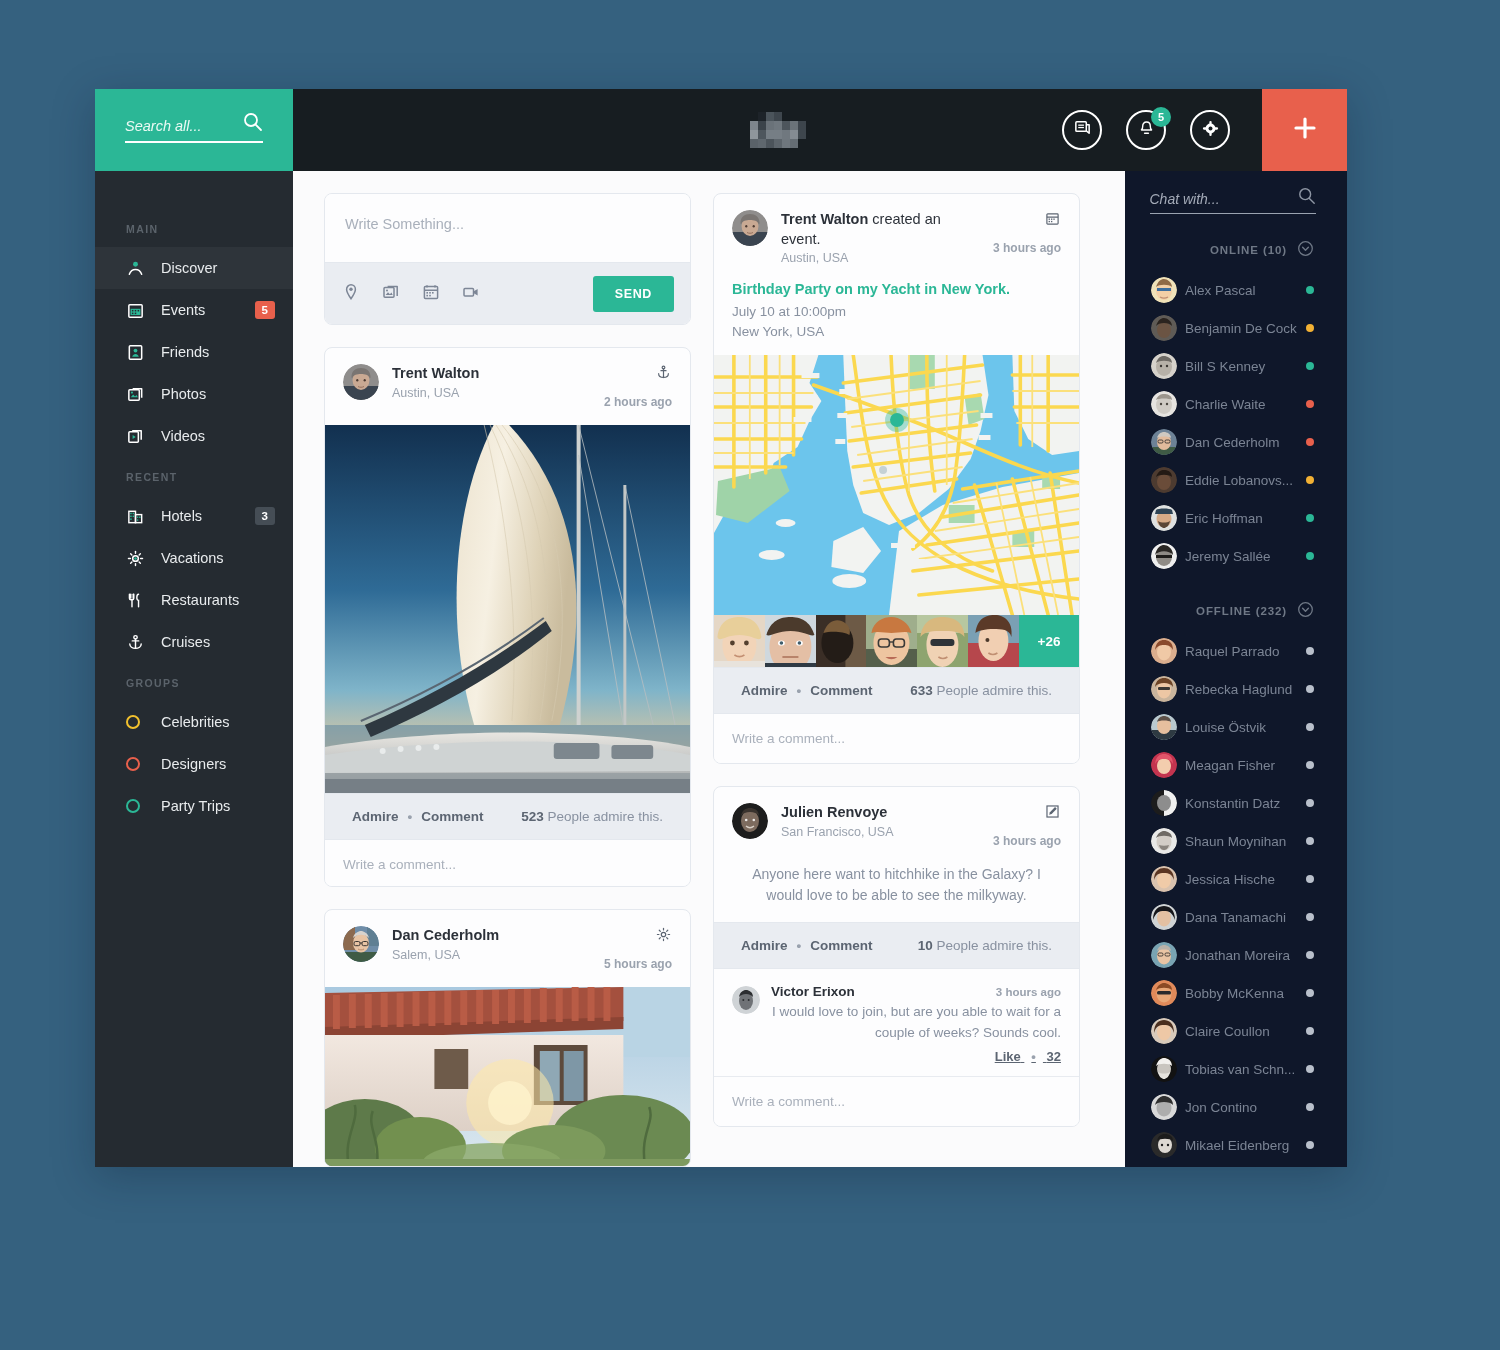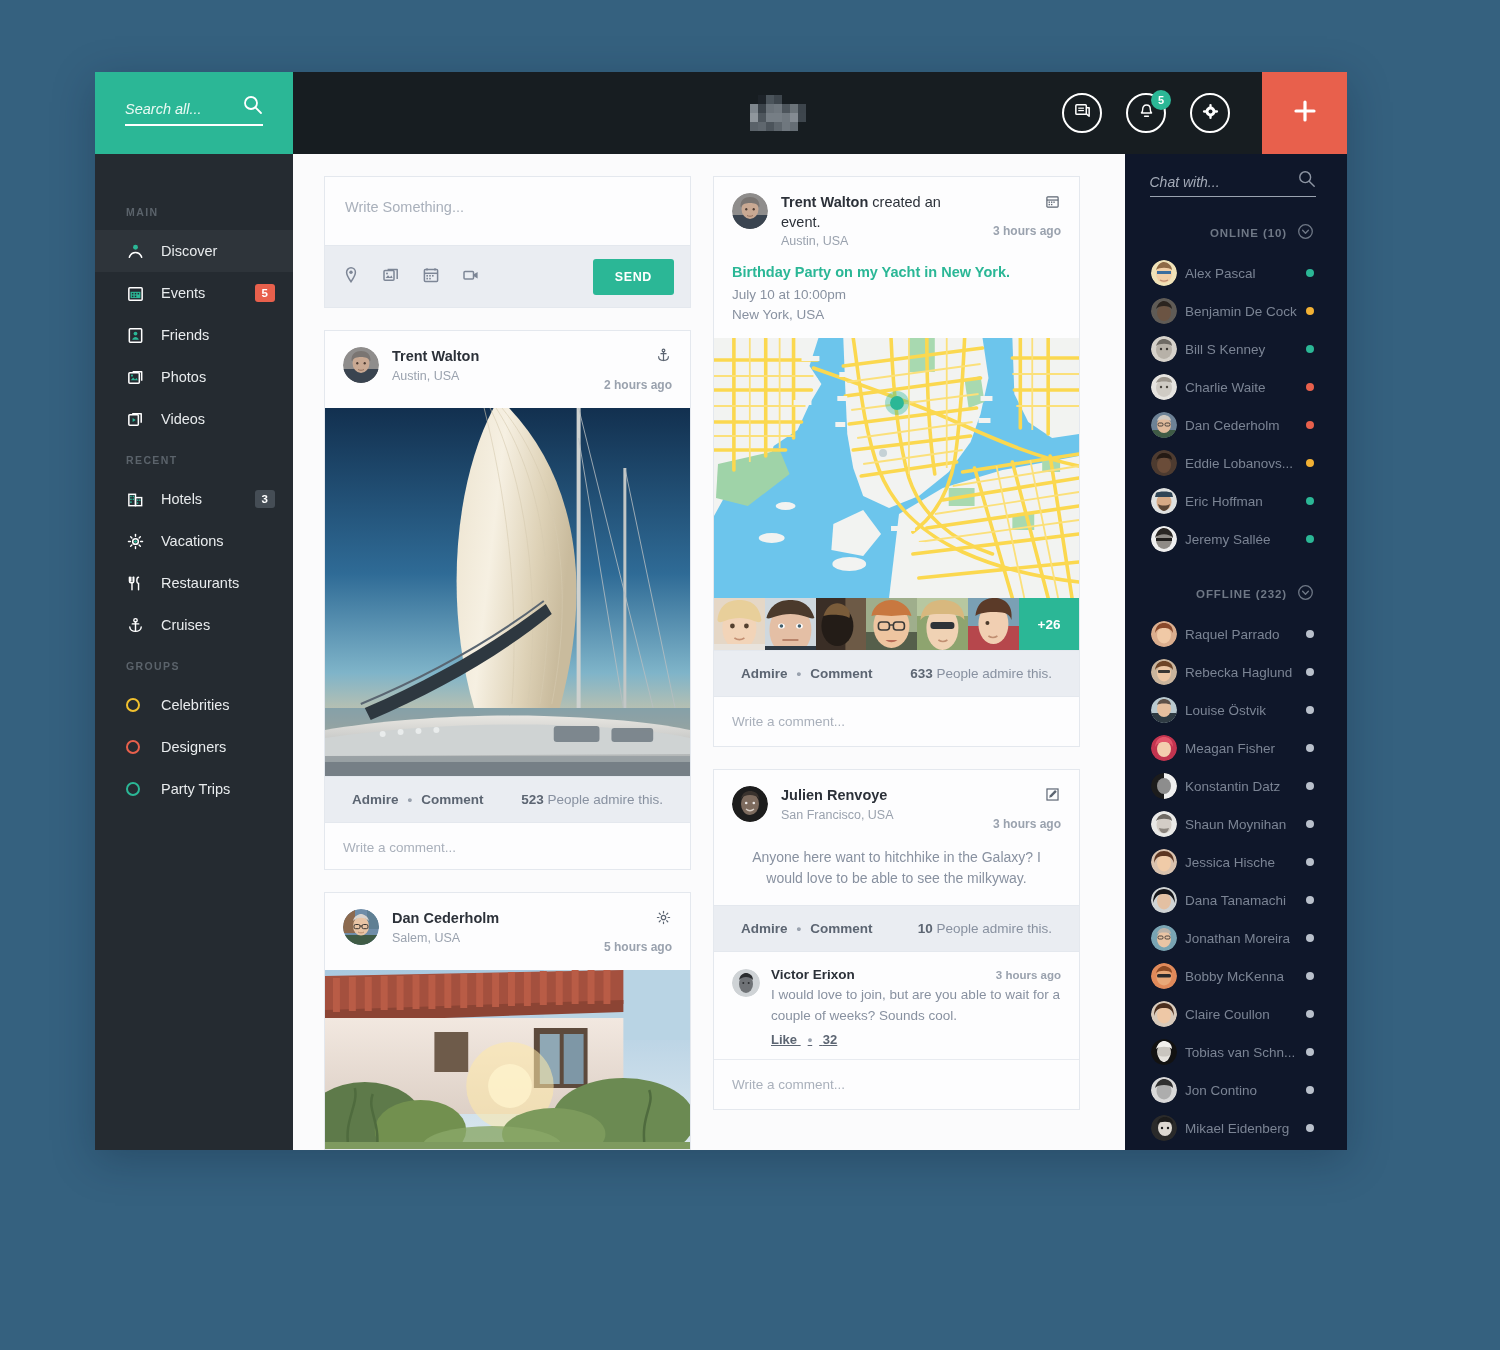--- a/index.html
+++ b/index.html
@@ -13,21 +13,21 @@
       radial-gradient(ellipse 900px 600px at 88% 8%, rgba(190,206,215,0.75), rgba(190,206,215,0) 65%),
       radial-gradient(ellipse 1100px 700px at 20% 95%, rgba(96,122,140,0.9), rgba(96,122,140,0) 70%),
       radial-gradient(ellipse 1000px 600px at 95% 80%, rgba(150,172,180,0.85), rgba(150,172,180,0) 70%),
       radial-gradient(ellipse 800px 700px at 3% 30%, rgba(34,66,110,0.95), rgba(34,66,110,0) 70%),
       linear-gradient(160deg, #1d3f६8 0%, #21466f 18%, #35617f 45%, #5d7e8c 70%, #7d939a 100%);
     background-color: #35617f;
   }
 
   
   .app {
-    position: absolute; left: 95px; top: 72px;
+    position: absolute; left: 95px; top: 89px;
     width: 1252px; height: 1078px;
     display: flex; flex-direction: column;
     box-shadow: 0 10px 40px rgba(10,25,45,0.28);
     overflow: hidden;
   }
   .app-body { display: flex; flex: 1; min-height: 0; }
 
   
   .topbar { display: flex; height: 82px; flex: 0 0 82px; }
   .search-panel {
@@ -100,21 +100,21 @@
 
   
   .feed {
     flex: 1; background: #fbfbfc; display: flex; gap: 22px;
     padding: 22px 0 0 0; min-width: 0; overflow: hidden;
   }
   .col { width: 367px; flex: 0 0 367px; display: flex; flex-direction: column; gap: 22px; }
   .col-left { margin-left: 31px; }
 
   .card {
-    background: #fdfdfe; border: 1px solid #e4e8ee; border-radius: 0;
+    background: #fdfdfe; border: 1px solid #e4e8ee; border-radius: 8px;
     overflow: hidden;
   }
   .compose-text {
     padding: 22px 20px 30px 20px; color: #a9b0bb; font-size: 14.5px;
     background: #fdfdfe;
   }
   .compose-bar {
     background: #eaedf2; border-top: 1px solid #e4e8ee;
     display: flex; align-items: center; padding: 13px 16px; gap: 20px;
   }
@@ -157,21 +157,21 @@
   .attendees .more {
     width: 60px; flex: 0 0 60px; background: #2bb796; color: #fff;
     font-size: 13.5px; font-weight: bold; display: flex;
     align-items: center; justify-content: center;
   }
 
   .post-text { padding: 0 18px 16px 18px; color: #8891a0; font-size: 14px; line-height: 1.5; text-align: center; }
 
   .comment-row { display: flex; gap: 11px; padding: 15px 18px 12px 18px; background: #fdfdfe; }
   .comment-av { width: 28px; height: 28px; border-radius: 50%; flex: 0 0 28px; overflow:hidden; margin-top:2px; }
-  .comment-main { flex: 1; min-width: 0; }
+  .comment-main { flex: 1; min-width: 0; text-align: right; }
   .comment-head { display: flex; align-items: baseline; }
   .comment-name { font-size: 13.5px; font-weight: bold; color: #2c3139; }
   .comment-time { margin-left: auto; font-size: 11.5px; color: #9aa2ae; font-weight: bold; }
   .comment-text { color: #8891a0; font-size: 13.5px; line-height: 1.5; margin-top: 3px; }
   .comment-like { margin-top: 6px; font-size: 13px; font-weight: bold; color: #5c6572; text-decoration: underline; }
   .comment-like .dot { margin: 0 7px; color: #9aa2ae; }
   .comment-divider { border-top: 1px solid #e8ebf0; }
 
   
   .chat {

